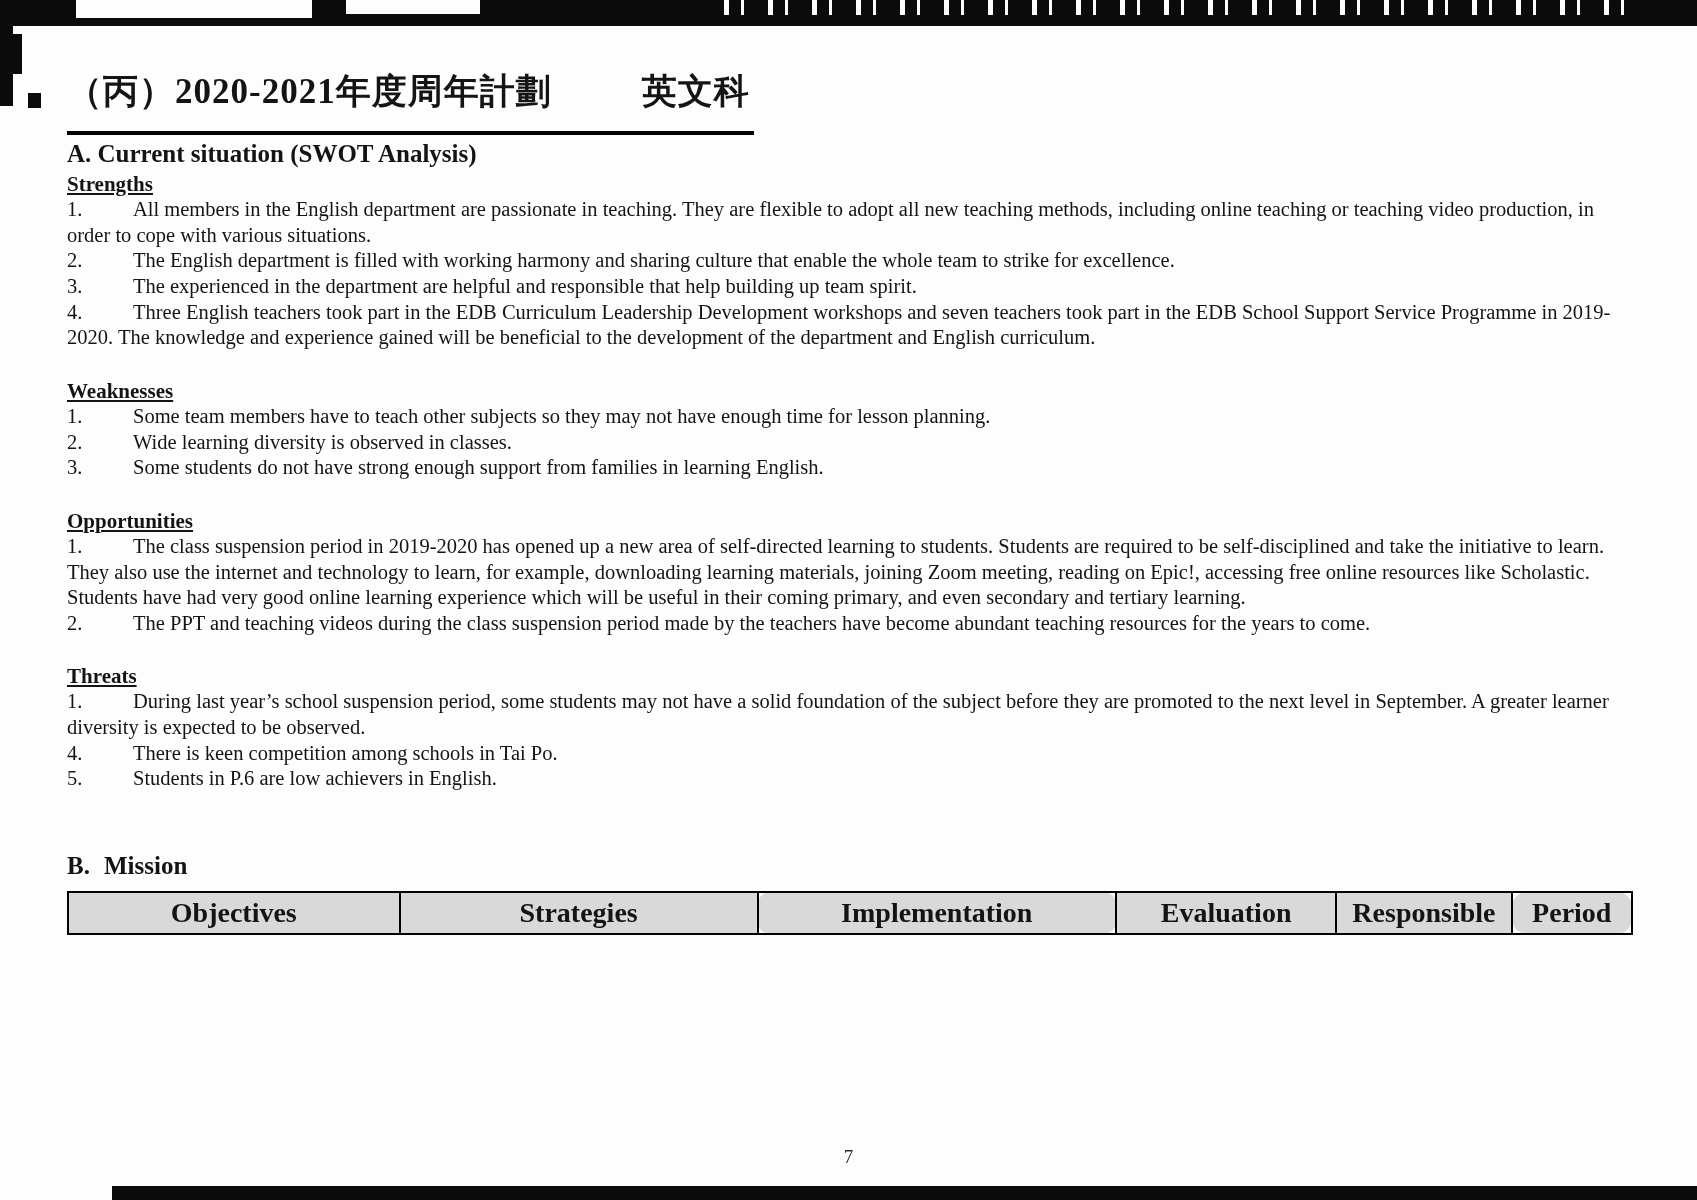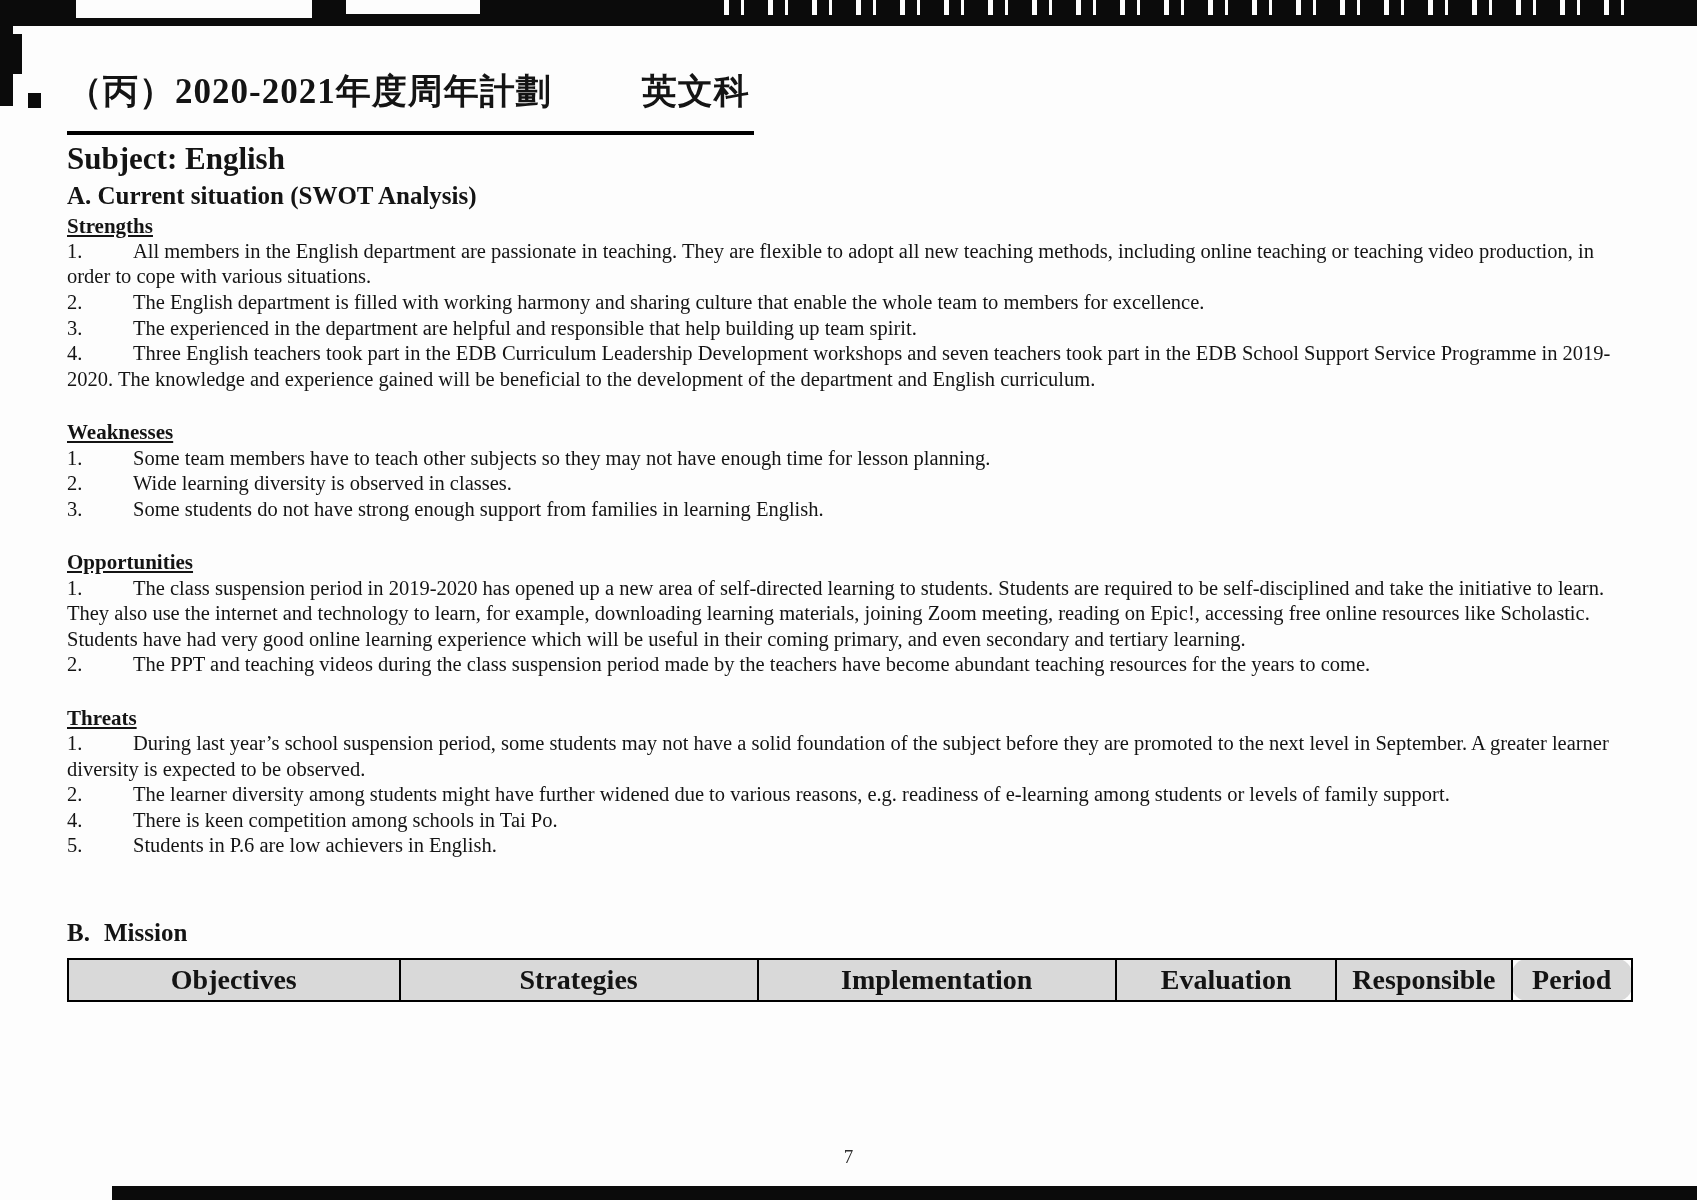--- a/index.html
+++ b/index.html
@@ -57,21 +57,21 @@
     border-collapse:collapse;
   }
   table.mission-table th{
     border:2px solid #000;
     background:#d9d9d9;
     font-size:28px;font-weight:bold;
     text-align:center;
     padding:3px 2px 4px 2px;
     line-height:1.2;
   }
-  .col0{width:21.2%;}.col1{width:22.9%;}.col2{width:22.9%;}
+  .col0{width:21.2%;}.col1{width:22.9%;}.col2{width:22.9%;border-radius:12px;}
   .col3{width:14.1%;}.col4{width:11.2%;}.col5{width:7.7%;border-radius:15px;}
 
   .page-number{
     position:absolute;left:0;bottom:32px;width:100%;
     text-align:center;font-size:19px;color:#2e2e2e;
   }
 </style>
 </head>
 <body>
 
@@ -82,46 +82,44 @@
 </div>
 <div class="artifact left-blob"></div>
 <div class="artifact left-blob-2"></div>
 <div class="artifact left-dot"></div>
 <div class="artifact bottom-bar"></div>
 
 <div class="content">
 
   <h1 class="doc-title"><span>（丙）2020-2021年度周年計劃</span><span class="title-gap"></span><span>英文科</span></h1>
 
-  <h2 class="subject">Subject: English</h2>
 
   <h3 class="section">A. Current situation (SWOT Analysis)</h3>
 
   
   <h4 class="swot-head">Strengths</h4>
   <p class="item"><span class="num">1.</span><span>All members in the English department are passionate in teaching. They are flexible to adopt all new teaching methods, including online teaching or teaching video production, in order to cope with various situations.</span></p>
-  <p class="item"><span class="num">2.</span><span>The English department is filled with working harmony and sharing culture that enable the whole team to members for excellence.</span></p>
+  <p class="item"><span class="num">2.</span><span>The English department is filled with working harmony and sharing culture that enable the whole team to strike for excellence.</span></p>
   <p class="item"><span class="num">3.</span><span>The experienced in the department are helpful and responsible that help building up team spirit.</span></p>
   <p class="item"><span class="num">4.</span><span>Three English teachers took part in the EDB Curriculum Leadership Development workshops and seven teachers took part in the EDB School Support Service Programme in 2019-2020. The knowledge and experience gained will be beneficial to the development of the department and English curriculum.</span></p>
 
   
   <h4 class="swot-head spaced">Weaknesses</h4>
   <p class="item"><span class="num">1.</span><span>Some team members have to teach other subjects so they may not have enough time for lesson planning.</span></p>
   <p class="item"><span class="num">2.</span><span>Wide learning diversity is observed in classes.</span></p>
   <p class="item"><span class="num">3.</span><span>Some students do not have strong enough support from families in learning English.</span></p>
 
   
   <h4 class="swot-head spaced">Opportunities</h4>
   <p class="item"><span class="num">1.</span><span>The class suspension period in 2019-2020 has opened up a new area of self-directed learning to students. Students are required to be self-disciplined and take the initiative to learn. They also use the internet and technology to learn, for example, downloading learning materials, joining Zoom meeting, reading on Epic!, accessing free online resources like Scholastic. Students have had very good online learning experience which will be useful in their coming primary, and even secondary and tertiary learning.</span></p>
   <p class="item"><span class="num">2.</span><span>The PPT and teaching videos during the class suspension period made by the teachers have become abundant teaching resources for the years to come.</span></p>
 
   
   <h4 class="swot-head spaced">Threats</h4>
   <p class="item"><span class="num">1.</span><span>During last year’s school suspension period, some students may not have a solid foundation of the subject before they are promoted to the next level in September. A greater learner diversity is expected to be observed.</span></p>
-  <p class="item"><span class="num">2.</span><span>The learner diversity among students might have further widened due to various reasons, e.g. readiness of e-learning among students or levels of family support.</span></p>
   <p class="item"><span class="num">4.</span><span>There is keen competition among schools in Tai Po.</span></p>
   <p class="item"><span class="num">5.</span><span>Students in P.6 are low achievers in English.</span></p>
 
   
   <h3 class="section mission"><span class="mission-label">B.</span><span>Mission</span></h3>
 
   <table class="mission-table">
     <tbody>
         <tr>
       <th class="col0">Objectives</th>

